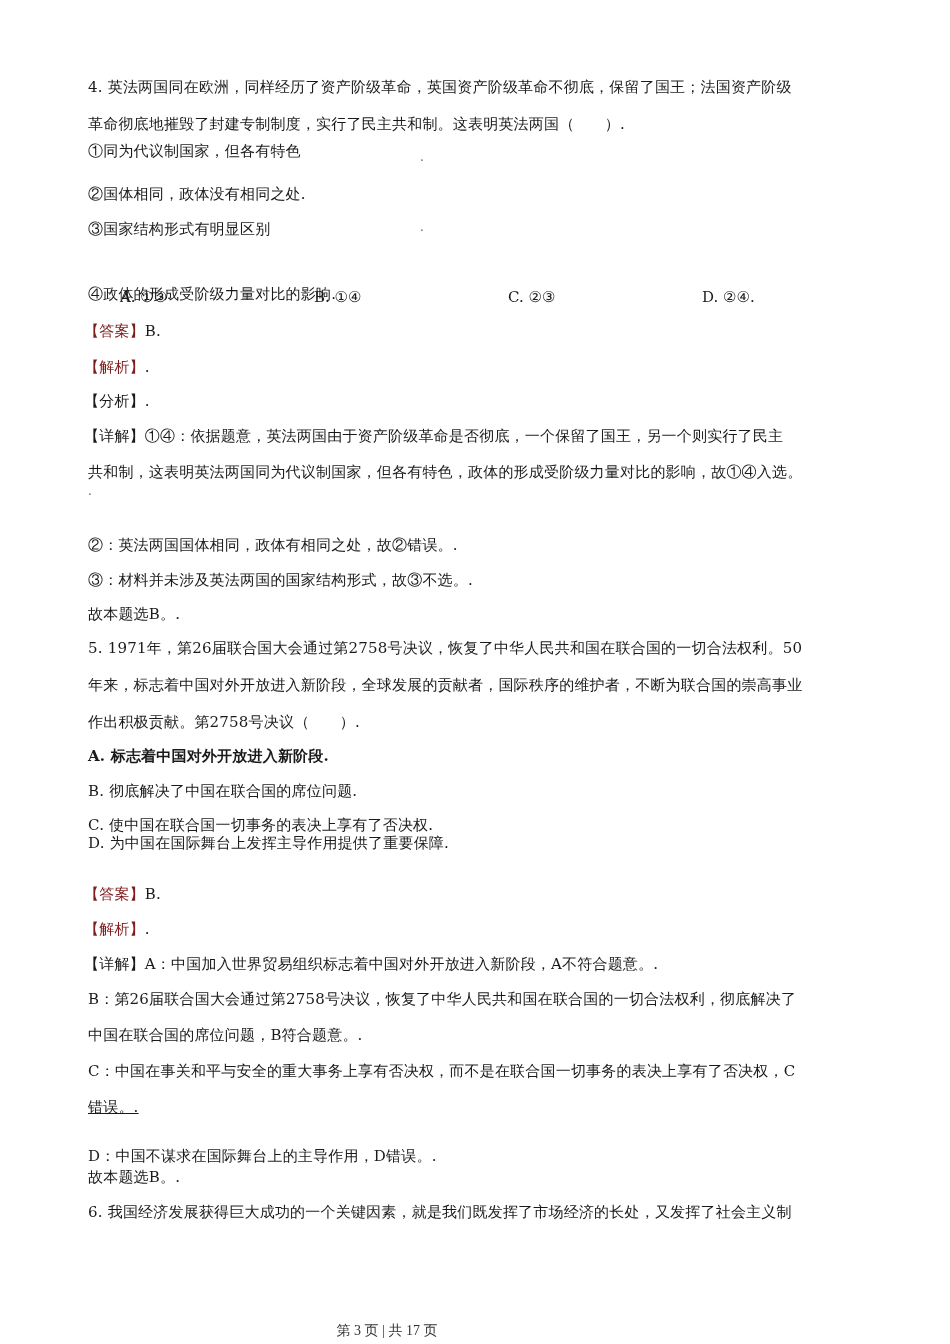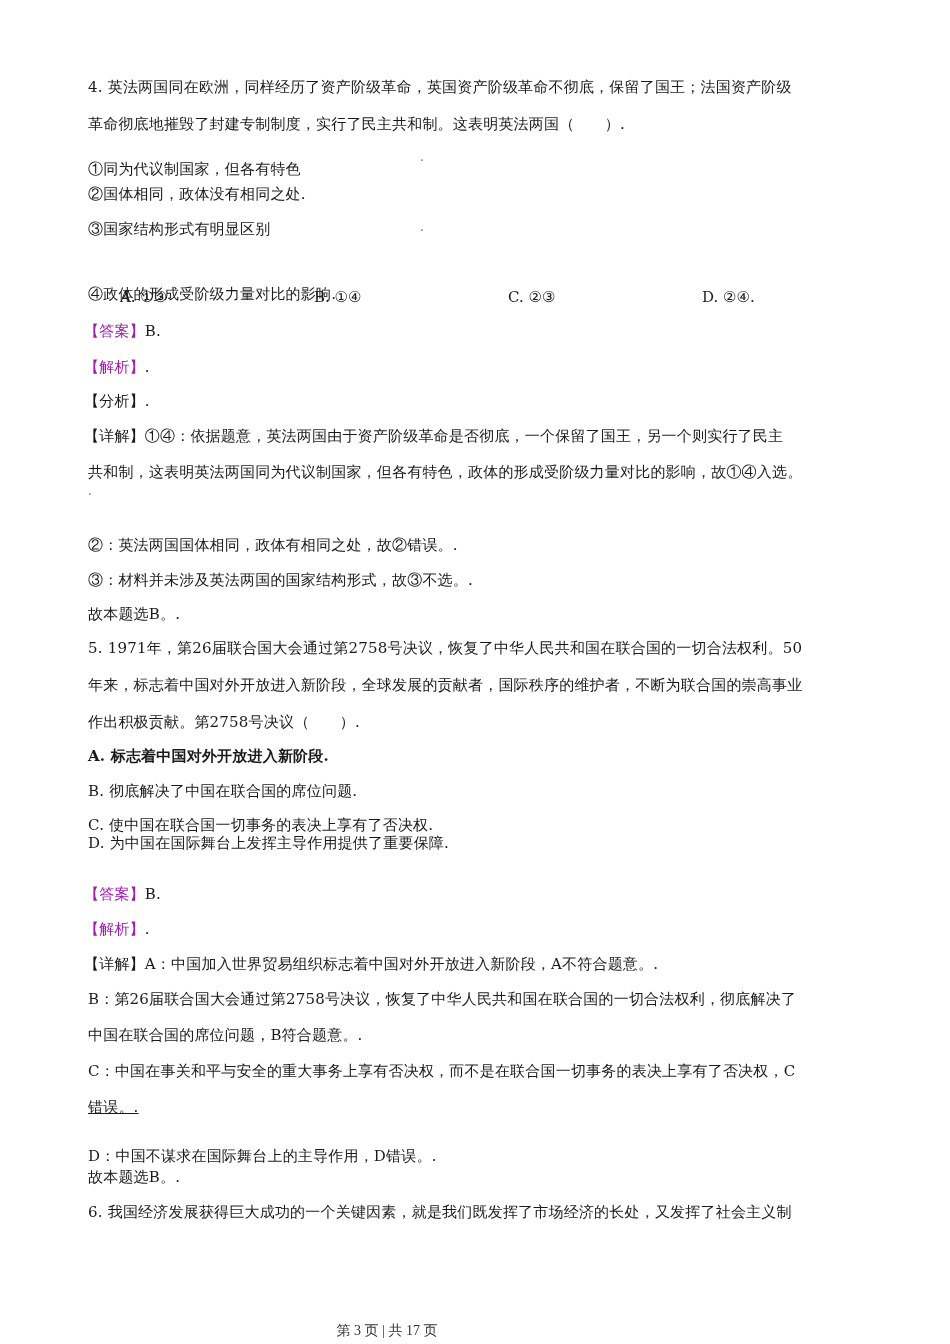--- a/index.html
+++ b/index.html
@@ -24,21 +24,21 @@
     }
     .line {
       position: absolute;
       left: 88px;
       font-size: 15px;
       line-height: 20px;
       white-space: nowrap;
       letter-spacing: 0.2px;
     }
     .blue-label {
-      color: #a21caf;
+      color: #7f1d1d;
     }
     .opt {
       position: absolute;
       font-size: 15px;
       line-height: 20px;
       white-space: nowrap;
       margin-left: 32px;
     }
     .footer {
       position: absolute;
@@ -56,21 +56,21 @@
       color: #666;
     }
   </style>
 </head>
 <body>
 
 <div class="page">
 
   <div class="line" style="top:77px;">4. 英法两国同在欧洲，同样经历了资产阶级革命，英国资产阶级革命不彻底，保留了国王；法国资产阶级</div>
   <div class="line" style="top:114px;">革命彻底地摧毁了封建专制制度，实行了民主共和制。这表明英法两国（　　）.</div>
-  <div class="line" style="top:159px;">①同为代议制国家，但各有特色</div>
+  <div class="line" style="top:141px;">①同为代议制国家，但各有特色</div>
   <span class="dot-mark" style="left:420px; top:150px;">.</span>
   <div class="line" style="top:184px;">②国体相同，政体没有相同之处.</div>
   <div class="line" style="top:219px;">③国家结构形式有明显区别</div>
   <span class="dot-mark" style="left:420px; top:220px;">.</span>
   <div class="line" style="top:253px;margin-top:31px;">④政体的形成受阶级力量对比的影响.</div>
 
   <div class="opt" style="left:88px; top:287px;">A.  ①③</div>
   <div class="opt" style="left:282px; top:287px;">B.  ①④</div>
   <div class="opt" style="left:476px; top:287px;">C.  ②③</div>
   <div class="opt" style="left:670px; top:287px;">D.  ②④.</div>

